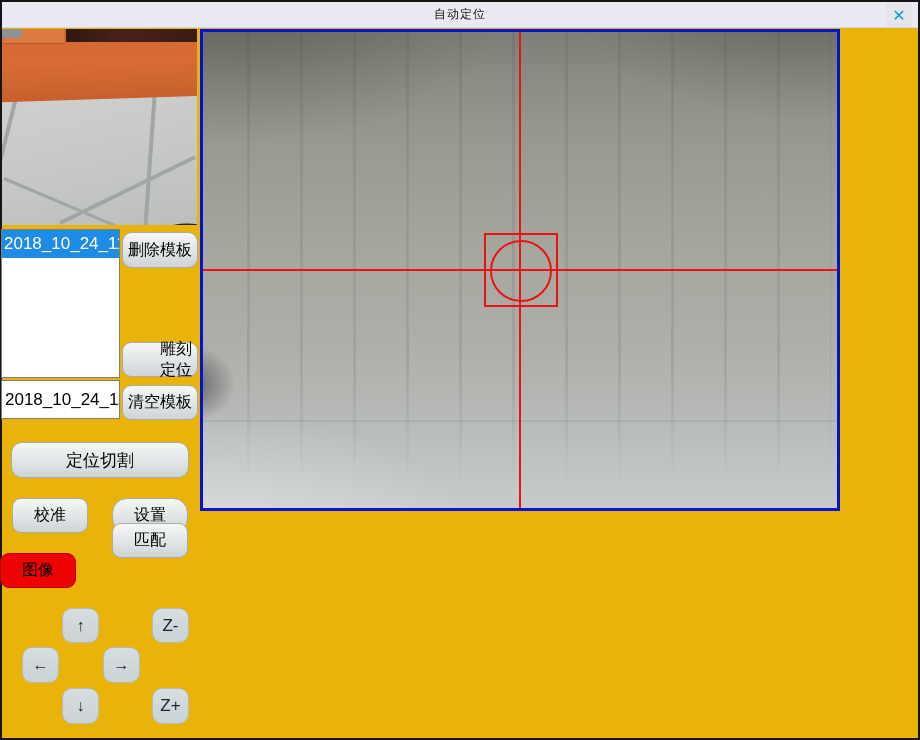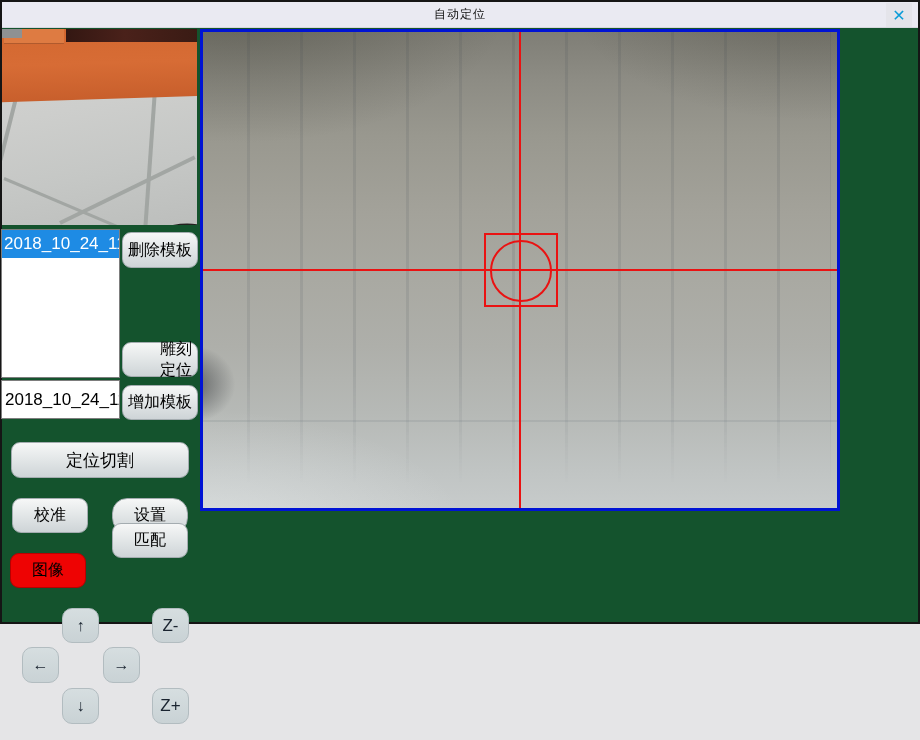--- a/index.html
+++ b/index.html
@@ -2,22 +2,22 @@
 <html><head>
 <meta charset="utf-8">
 <style>
   * { margin:0; padding:0; box-sizing:border-box; }
   html,body { width:920px; height:740px; }
   body {
     font-family:"Liberation Sans","DejaVu Sans",sans-serif;
     background:#e5e5e7; position:relative; overflow:hidden;
   }
   #window {
-    position:absolute; left:0; top:0; width:920px; height:624px;
-    background:#14532d; box-shadow:inset 0 0 0 2px #151515;
+    position:absolute; left:0; top:0; width:920px; height:740px;
+    background:#eab308; box-shadow:inset 0 0 0 2px #151515;
   }
   
   .titlebar {
     position:absolute; left:2px; top:2px; width:916px; height:26px;
     background:#eaeaf2; border-bottom:1px solid #d6d6de;
     display:flex; align-items:center; justify-content:center;
   }
   .title-text { font-size:12px; color:#111; letter-spacing:1px; }
   .close-btn {
     position:absolute; right:6px; top:1px; width:26px; height:24px;
@@ -69,28 +69,28 @@
     border:1px solid #7d7d7d; background:#fff; font-size:17px;
     padding-left:3px; font-family:inherit; color:#000;
   }
   
   .btn {
     position:absolute; display:flex; align-items:center; justify-content:center;
     background:linear-gradient(#f6f7f7,#e2e6e7 50%,#ced4d7);
     border:1px solid #a4acb0; border-radius:9px;
     font-size:16px; color:#000; cursor:pointer; font-family:inherit;
   }
-  .btn-delete  { left:122px; top:232px; width:76px; height:36px; }
+  .btn-delete  { left:122px; top:232px; width:76px; height:36px;border-radius:10px; }
   .btn-clear   { left:122px; top:287px; width:76px; height:36px; }
   .btn-engrave { left:122px; top:342px; width:76px; height:35px;padding-left:32px; }
   .btn-add     { left:122px; top:385px; width:76px; height:35px; }
-  .btn-poscut  { left:11px;  top:442px; width:178px; height:36px; font-size:17px; }
+  .btn-poscut  { left:11px;  top:442px; width:178px; height:36px; font-size:17px;border-radius:11px; }
   .btn-calib   { left:12px;  top:498px; width:76px; height:35px; }
   .btn-set     { left:112px; top:498px; width:76px; height:35px;border-radius:15px; }
-  .btn-image   { left:10px;  top:553px; width:76px; height:35px;
+  .btn-image   { left:0;  top:553px; width:76px; height:35px;
                  background:#ee0303; border-color:#b80000; }
   .btn-match   { left:112px; top:523px; width:76px; height:35px; }
   .jog {
     background:linear-gradient(#d6dee0,#c9d2d5);
     border:1px solid #b2bcc0; border-radius:10px; font-size:16px; color:#1a2430;
   }
   .jog-up    { left:62px;  top:608px; width:37px; height:35px; }
   .jog-zm    { left:152px; top:608px; width:37px; height:35px; font-size:17px; }
   .jog-left  { left:22px;  top:647px; width:37px; height:36px; }
   .jog-right { left:103px; top:647px; width:37px; height:36px; }
@@ -148,21 +148,21 @@
   </div>
 
   <div class="listbox">
     <div class="list-item selected">2018_10_24_11</div>
   </div>
 
   <input class="name-input" type="text" value="2018_10_24_11" style="">
 
   <button class="btn btn-delete">删除模板</button>
   <button class="btn btn-engrave">雕刻定位</button>
-  <button class="btn btn-add">增加模板</button>
+  <button class="btn btn-add">清空模板</button>
 
   <button class="btn btn-poscut">定位切割</button>
   <button class="btn btn-calib">校准</button>
   <button class="btn btn-set">设置</button>
   <button class="btn btn-image">图像</button>
   <button class="btn btn-match">匹配</button>
 
   <button class="btn jog jog-up">↑</button>
   <button class="btn jog jog-zm">Z-</button>
   <button class="btn jog jog-left">←</button>

